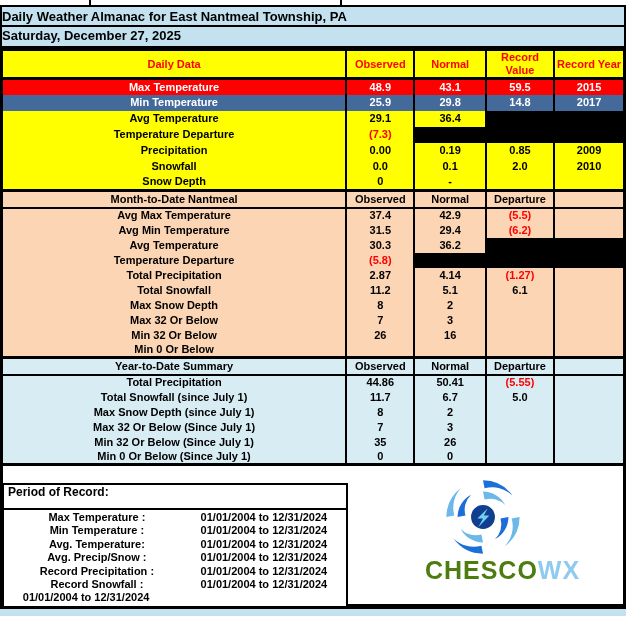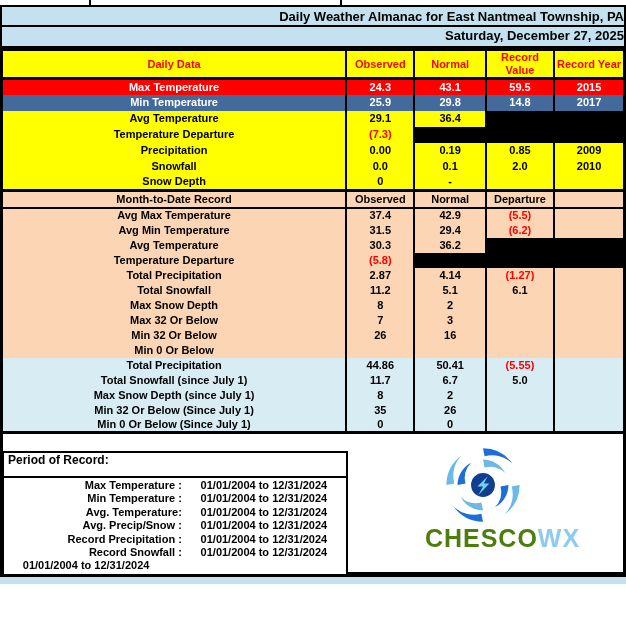--- a/index.html
+++ b/index.html
@@ -7,21 +7,21 @@
   body { font-family:"Liberation Sans", sans-serif; font-weight:bold; }
   .page { position:relative; width:626px; height:627px; background:#fff; overflow:hidden; }
 
   
   .top-sliver { position:relative; height:5px; background:#fff; }
   .top-sliver .sv { position:absolute; top:0; width:2px; height:5px; background:#000; }
   .sv1 { left:89px; }
   .sv2 { left:340px; }
 
   
-  .titlebar { width:626px; height:22px; line-height:19px; text-align:right;
+  .titlebar { width:626px; height:22px; line-height:19px; text-align:left;
               background:#c3e1ef; color:#000; font-size:13px;
               border:2px solid #000; }
   .titlebar.t2 { border-top:0; height:21px; line-height:18px; }
 
   
   table.almanac { width:626px; border-collapse:collapse; table-layout:fixed;
                   border:3px solid #000; }
   table.almanac td { border-left:2px solid #000; text-align:center; vertical-align:middle;
                      font-size:11px; line-height:13px; color:#000; padding:0;
                      overflow:hidden; white-space:nowrap; }
@@ -43,21 +43,21 @@
   .neg { color:#ff0000 !important; }
 
   
   .bottom-region { position:relative; width:626px; height:141px; background:#fff;
                    border-left:3px solid #000; border-right:3px solid #000; border-bottom:3px solid #000; }
   .period-box { position:absolute; left:-1px; top:17px; width:346px; }
   .pr-header { border:2px solid #000; background:#fff; font-size:12px; height:27px;
                line-height:15px; padding-left:4px; color:#000; }
   .pr-body { border:2px solid #000; border-top:0; background:#fff; padding:1px 0; }
   .pr-row { display:flex; height:13.4px; font-size:11px; line-height:13px; color:#000; }
-  .pr-label { width:52%; text-align:right;padding-left:8px; }
+  .pr-label { width:52%; text-align:center;padding-left:8px; }
   .pr-value { width:48%; text-align:center; }
 
   .logo { position:absolute; left:372px; top:8px; width:215px; text-align:center; }
   .logo svg { display:block; margin:0 auto; }
   .logo-text { font-size:25px; letter-spacing:1px; line-height:24px; margin-top:-2px; }
   .logo-text .lt1 { color:#4d7c0f;margin-left:40px; }
   .logo-text .lt2 { color:#8fcbee; }
 
   
   .bottom-strip { width:626px; height:9px; background:#c3e1ef; border-top:2px solid #000; }
@@ -87,21 +87,21 @@
 
       <tr class="daily-header">
         <td>Daily Data</td>
         <td>Observed</td>
         <td>Normal</td>
         <td class="wrap">Record Value</td>
         <td class="wrap">Record Year</td>
       </tr>
       <tr class="row-red">
         <td>Max Temperature</td>
-        <td>24.3</td>
+        <td>48.9</td>
         <td>43.1</td>
         <td>59.5</td>
         <td>2015</td>
       </tr>
       <tr class="row-blue">
         <td>Min Temperature</td>
         <td>25.9</td>
         <td>29.8</td>
         <td>14.8</td>
         <td>2017</td>
@@ -136,21 +136,21 @@
       </tr>
       <tr class="row-yellow">
         <td>Snow Depth</td>
         <td>0</td>
         <td>-</td>
         <td></td>
         <td></td>
       </tr>
 
       <tr class="mtd-header">
-        <td>Month-to-Date Record</td>
+        <td>Month-to-Date Nantmeal</td>
         <td>Observed</td>
         <td>Normal</td>
         <td>Departure</td>
         <td></td>
       </tr>
       <tr class="row-mtd">
         <td>Avg Max Temperature</td>
         <td>37.4</td>
         <td>42.9</td>
         <td class="neg">(5.5)</td>
@@ -213,38 +213,52 @@
         <td></td>
       </tr>
       <tr class="row-mtd">
         <td>Min 0 Or Below</td>
         <td></td>
         <td></td>
         <td></td>
         <td></td>
       </tr>
 
+      <tr class="ytd-header">
+        <td>Year-to-Date Summary</td>
+        <td>Observed</td>
+        <td>Normal</td>
+        <td>Departure</td>
+        <td></td>
+      </tr>
       <tr class="row-ytd">
         <td>Total Precipitation</td>
         <td>44.86</td>
         <td>50.41</td>
         <td class="neg">(5.55)</td>
         <td></td>
       </tr>
       <tr class="row-ytd">
         <td>Total Snowfall (since July 1)</td>
         <td>11.7</td>
         <td>6.7</td>
         <td>5.0</td>
         <td></td>
       </tr>
       <tr class="row-ytd">
         <td>Max Snow Depth (since July 1)</td>
         <td>8</td>
         <td>2</td>
+        <td></td>
+        <td></td>
+      </tr>
+      <tr class="row-ytd">
+        <td>Max 32 Or Below (Since July 1)</td>
+        <td>7</td>
+        <td>3</td>
         <td></td>
         <td></td>
       </tr>
       <tr class="row-ytd">
         <td>Min 32 Or Below (Since July 1)</td>
         <td>35</td>
         <td>26</td>
         <td></td>
         <td></td>
       </tr>

